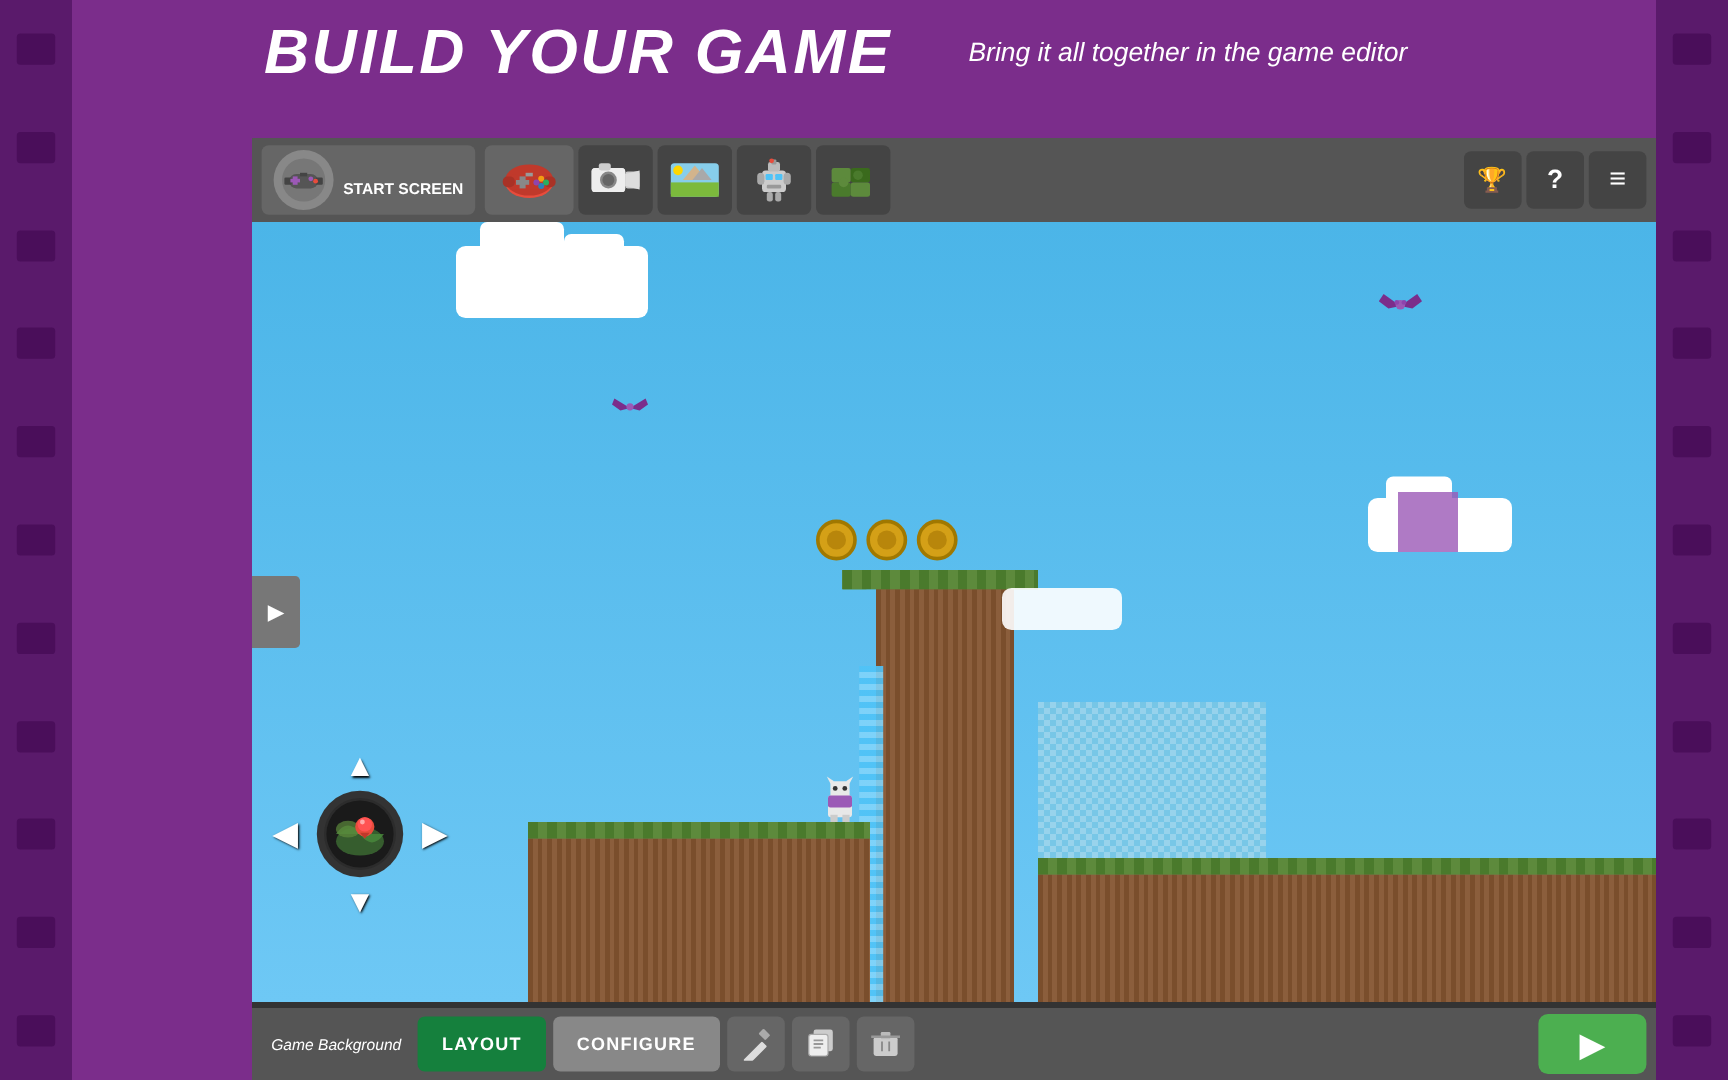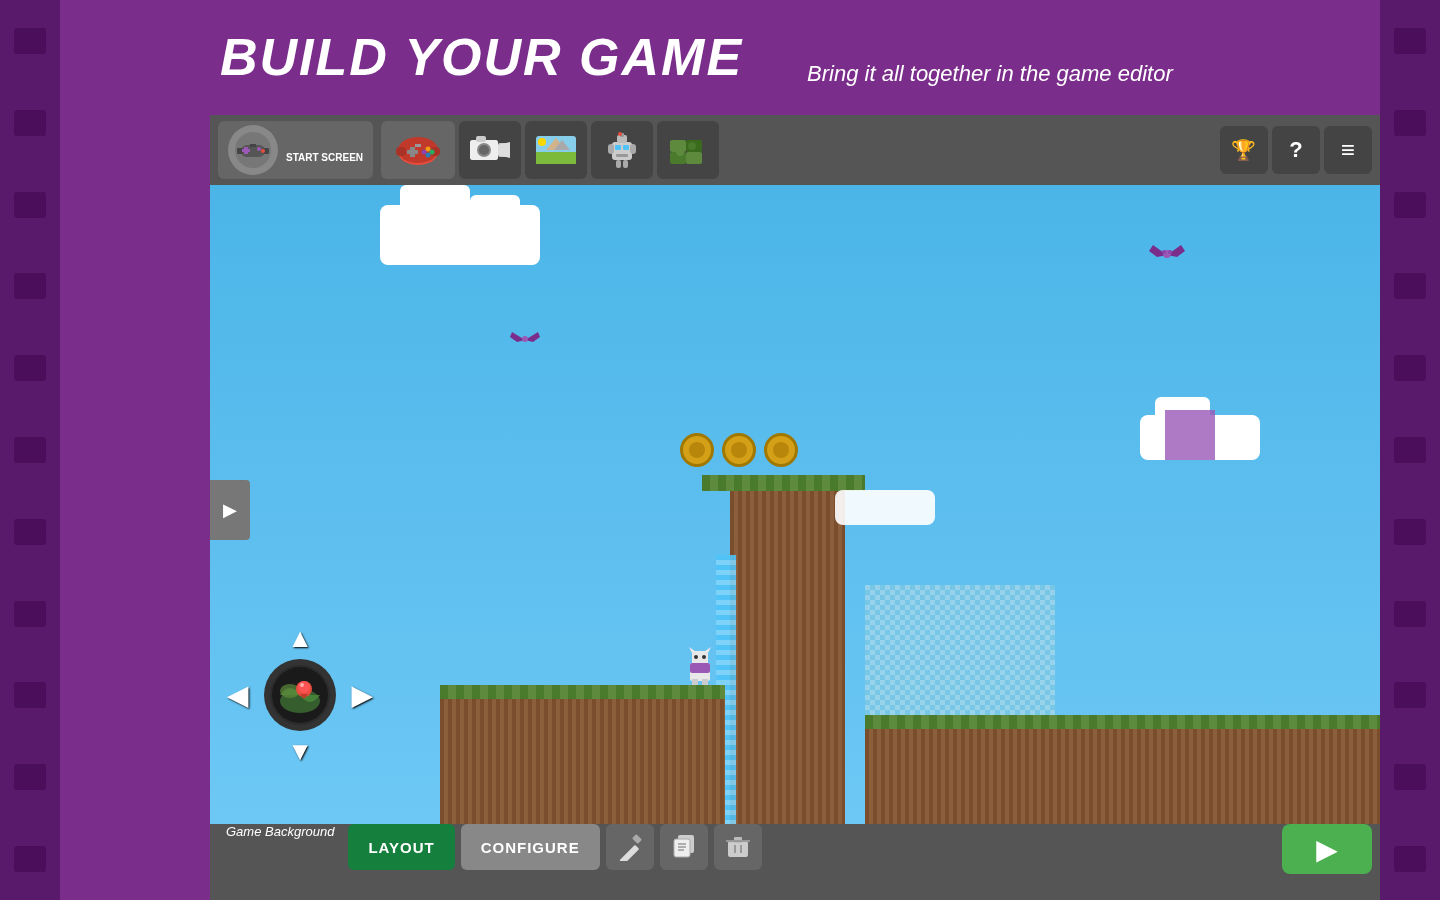--- a/index.html
+++ b/index.html
@@ -35,21 +35,21 @@
     }
 
     
     .header {
       position: absolute;
       top: 0;
       left: 60px;
       right: 48px;
       height: 87px;
       display: flex;
-      align-items: flex-end;
+      align-items: center;
       padding-left: 160px;
     }
 
     .header-title {
       font-size: 52px;
       font-weight: 900;
       color: white;
       font-family: 'Arial Black', Arial, sans-serif;
       text-transform: uppercase;
       letter-spacing: 2px;
@@ -104,21 +104,21 @@
       border-radius: 50%;
       background: #888;
       display: flex;
       align-items: center;
       justify-content: center;
       font-size: 26px;
     }
 
     .toolbar-start-text {
       color: white;
-      font-size: 10px;
+      font-size: 13px;
       font-weight: bold;
       line-height: 1.2;
       margin-top: 16px;
     }
 
     .toolbar-btn {
       width: 62px;
       height: 58px;
       background: #444;
       border-radius: 6px;
@@ -291,23 +291,24 @@
       font-size: 18px;
       border-radius: 0 4px 4px 0;
     }
 
     
     .bottom-toolbar {
       position: absolute;
       bottom: 0;
       left: 0;
       right: 0;
-      height: 76px;
+      height: 60px;
       background: #555;
       display: flex;
+      align-items: center;
       padding: 0 8px;
       gap: 6px;
       z-index: 5;
     }
 
     .bg-label {
       color: white;
       font-size: 13px;
       padding: 0 8px;
       font-style: italic;

